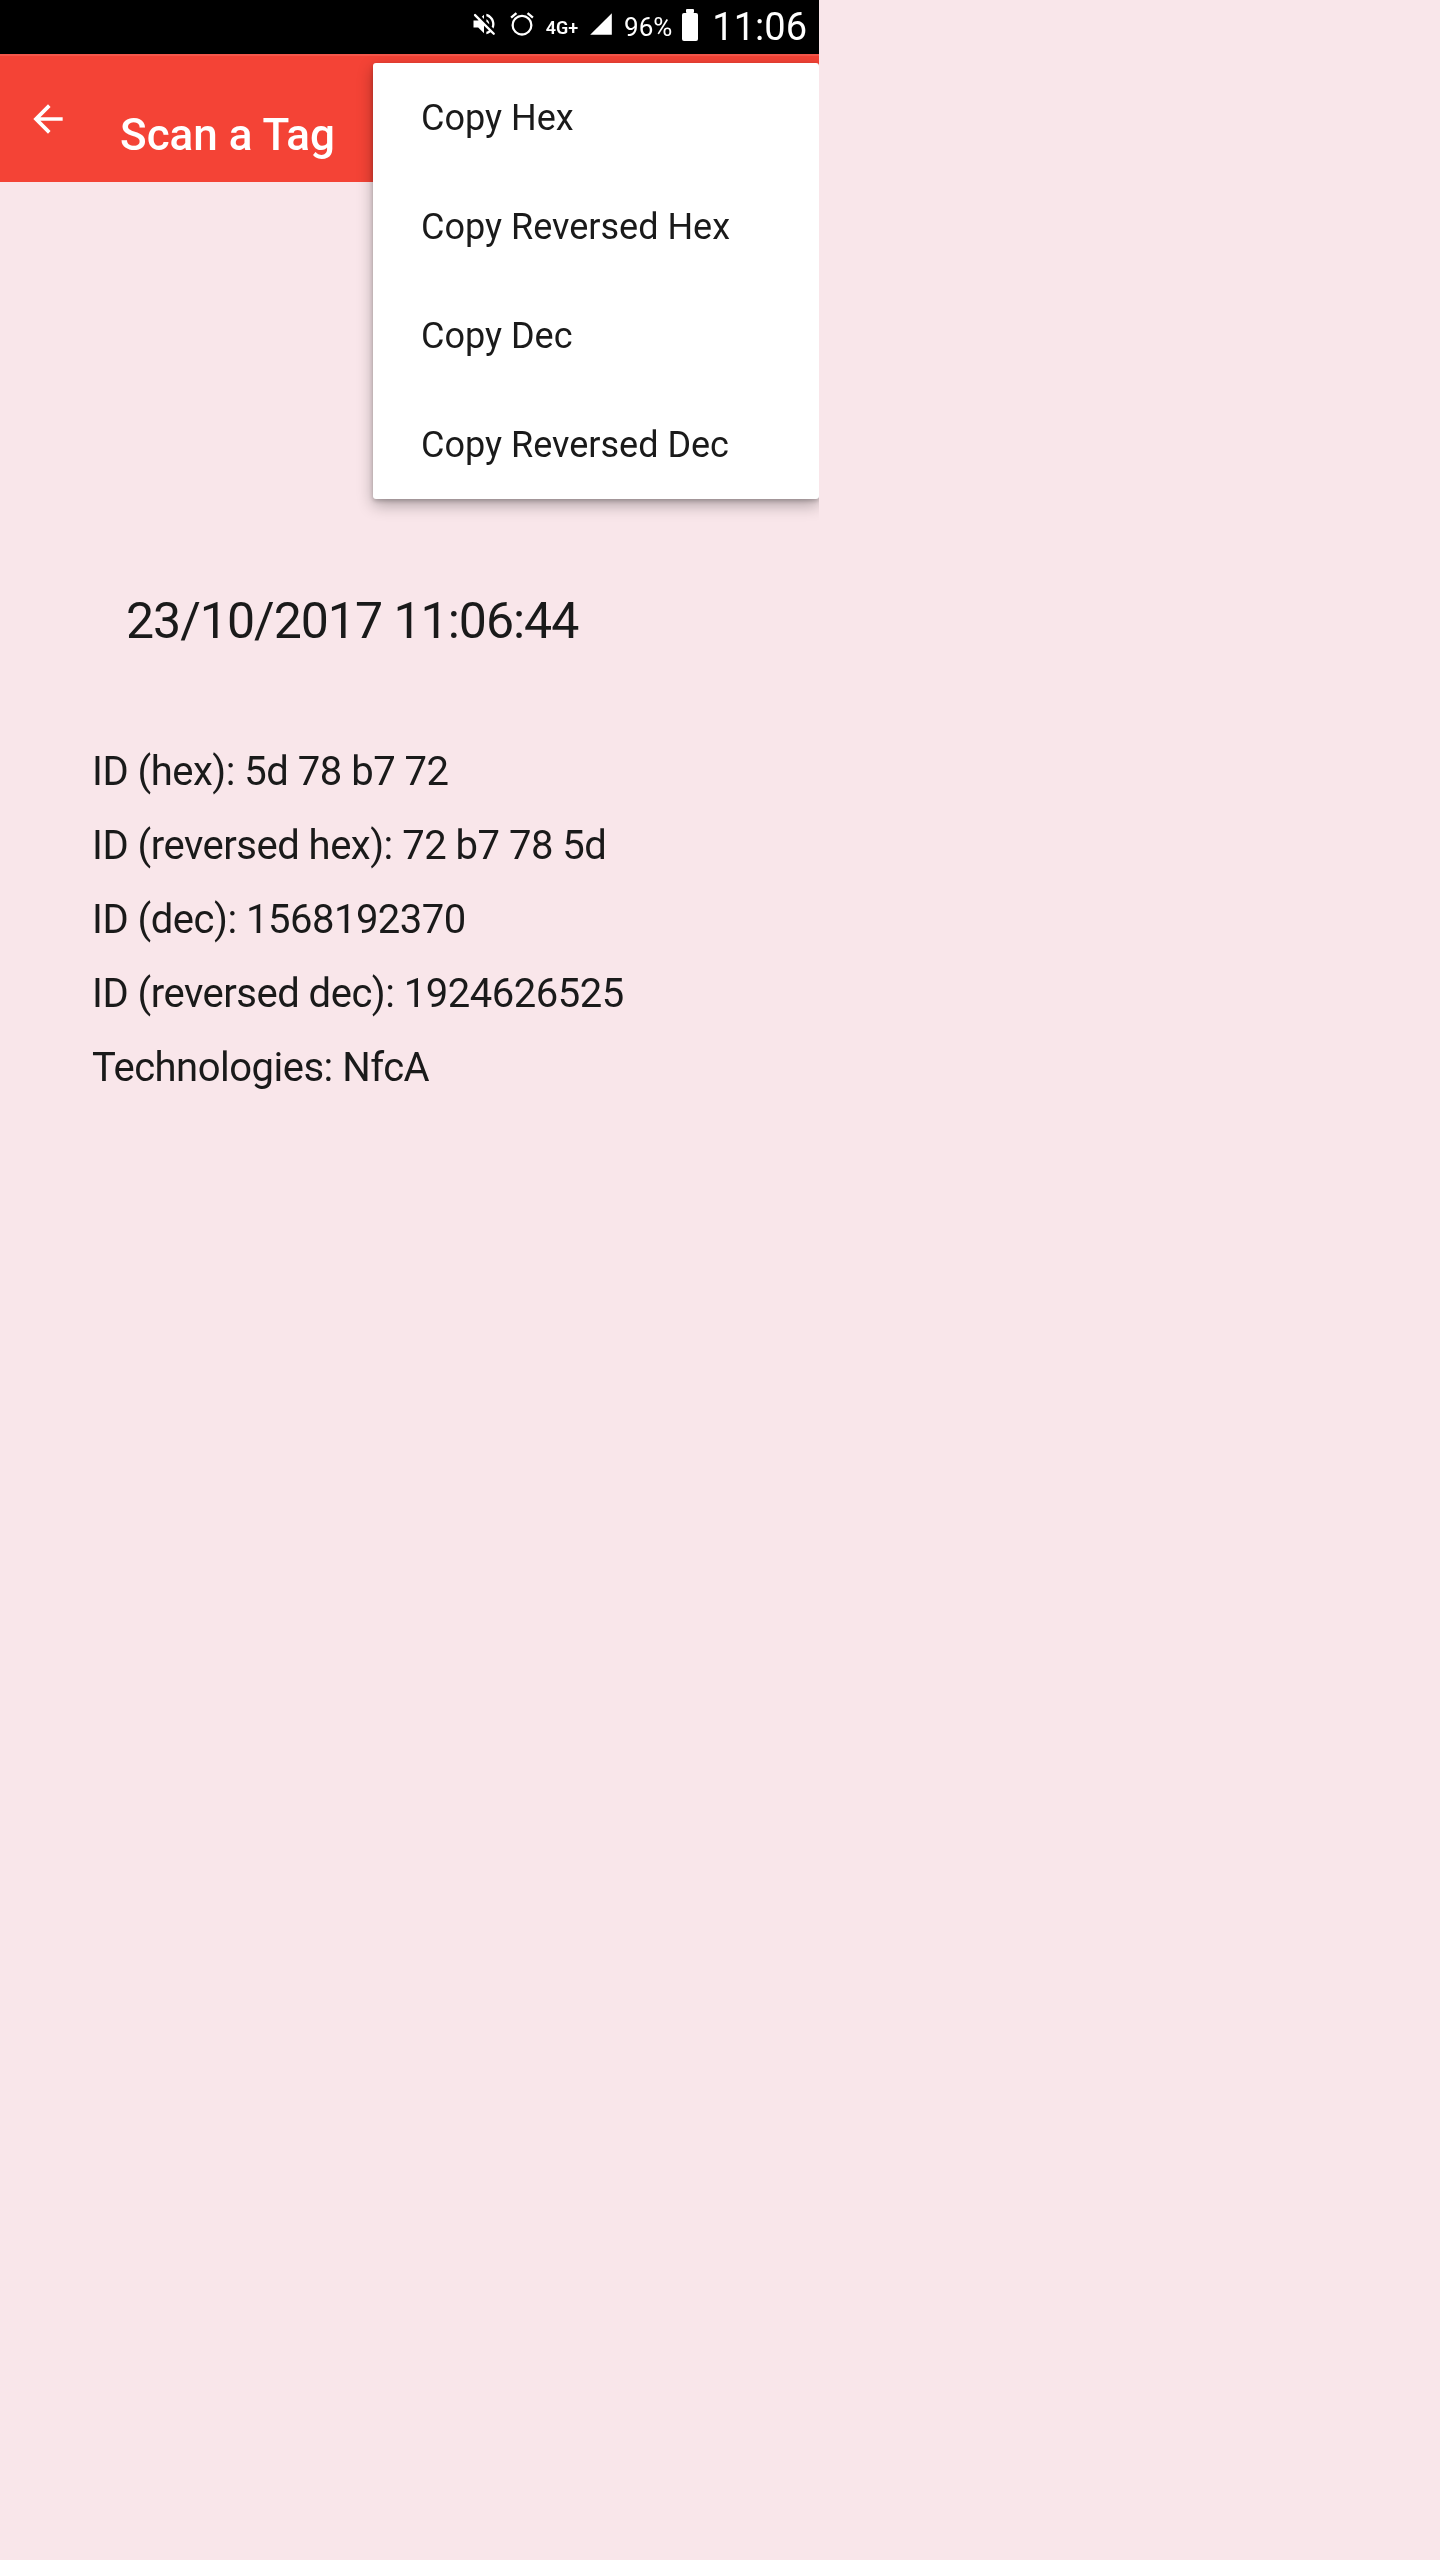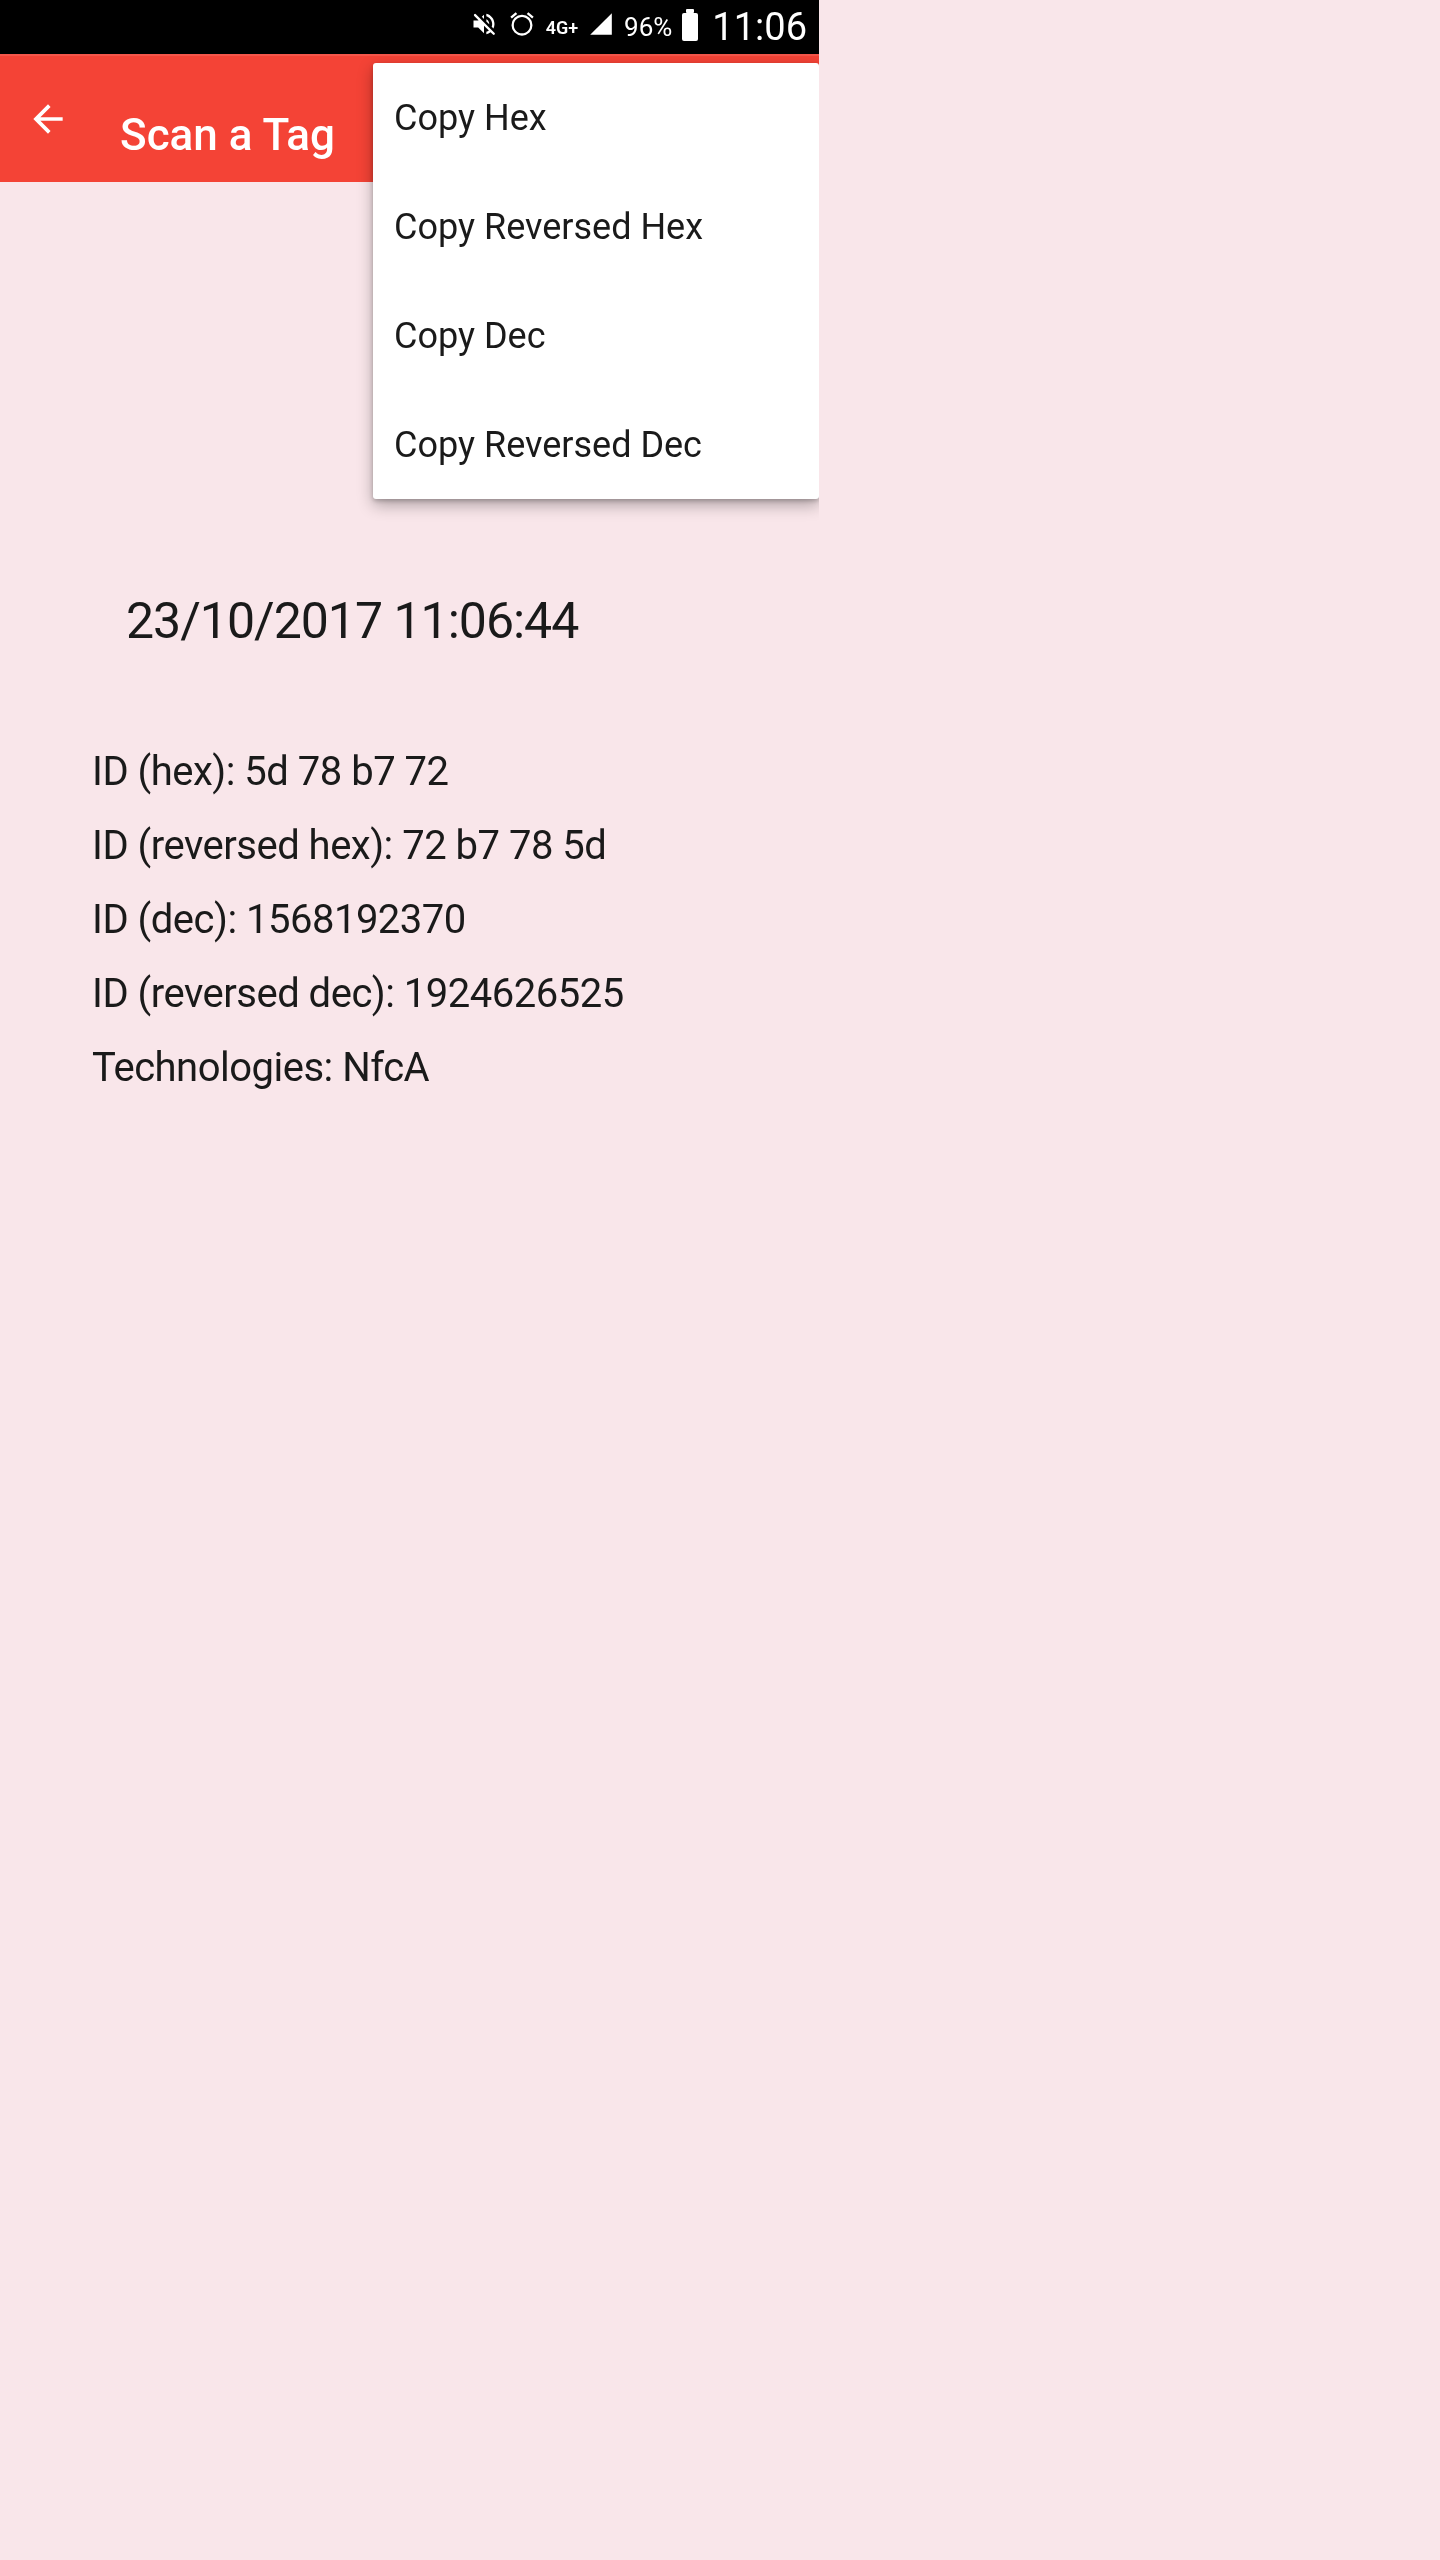--- a/index.html
+++ b/index.html
@@ -88,21 +88,21 @@
       width: 446px;
       background: white;
       box-shadow: 0 6px 16px rgba(0,0,0,0.3), 0 2px 4px rgba(0,0,0,0.2);
       border-radius: 3px;
       z-index: 100;
     }
     .menu-item {
       height: 109px;
       display: flex;
       align-items: center;
-      padding: 0 21px;
+      padding: 0 48px;
       font-size: 36px;
       font-weight: 400;
       color: #1a1a1a;
     }
     .battery-icon {
       display: inline-flex;
       align-items: center;
     }
     .battery-rect {
       width: 16px;

